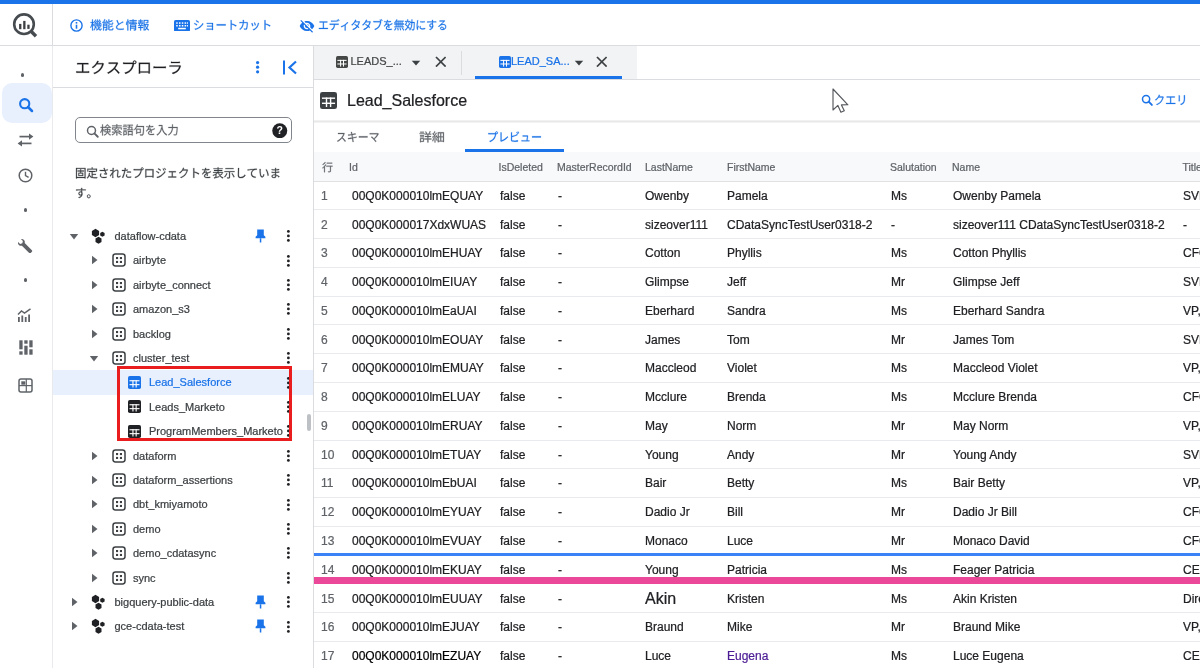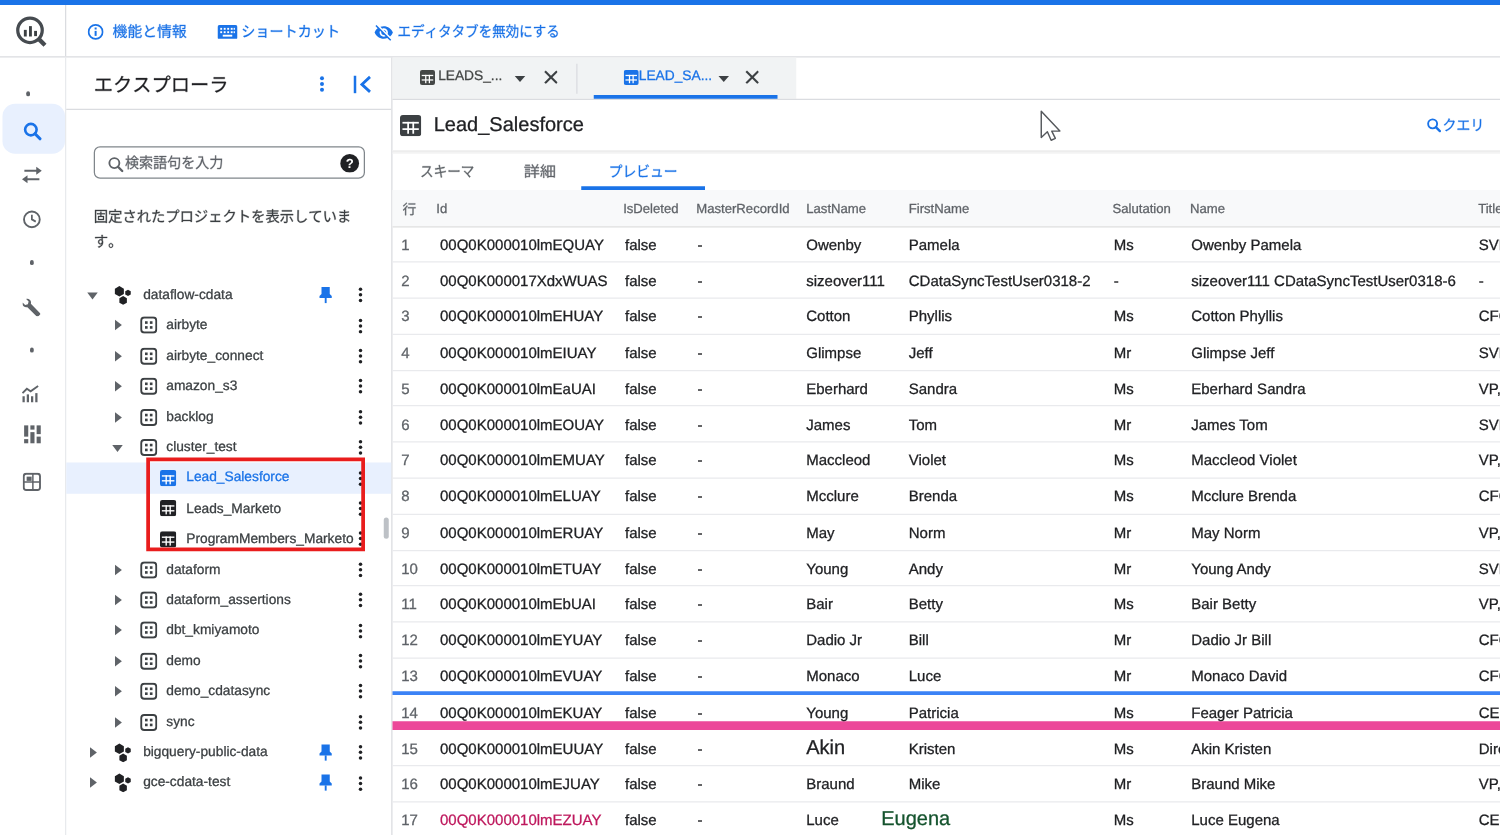--- a/index.html
+++ b/index.html
@@ -482,21 +482,21 @@
     <span class="t" style="left:869px;top:7.2px;font-size:12px;line-height:14px;color:#202124">SVP, Procurement</span>
   </div>
 <div class="ab" style="left:314px;top:210.37px;width:886px;height:28.77px;border-bottom:1px solid #e9eaed;box-sizing:border-box">
     <span class="t" style="left:7px;top:7.2px;font-size:12px;line-height:14px;color:#5f6368">2</span>
     <span class="t" style="left:38px;top:7.2px;font-size:12px;line-height:14px;color:#202124">00Q0K000017XdxWUAS</span>
     <span class="t" style="left:186px;top:7.2px;font-size:12px;line-height:14px;color:#202124">false</span>
     <span class="t" style="left:244px;top:7.2px;font-size:12px;line-height:14px;color:#202124">-</span>
     <span class="t" style="left:331px;top:7.2px;font-size:12px;line-height:14px;color:#202124">sizeover111</span>
     <span class="t" style="left:413px;top:7.2px;font-size:12px;line-height:14px;color:#202124">CDataSyncTestUser0318-2</span>
     <span class="t" style="left:577px;top:7.2px;font-size:12px;line-height:14px;color:#202124">-</span>
-    <span class="t" style="left:639px;top:7.2px;font-size:12px;line-height:14px;color:#202124">sizeover111 CDataSyncTestUser0318-6</span>
+    <span class="t" style="left:639px;top:7.2px;font-size:12px;line-height:14px;color:#202124">sizeover111 CDataSyncTestUser0318-2</span>
     <span class="t" style="left:869px;top:7.2px;font-size:12px;line-height:14px;color:#202124">-</span>
   </div>
 <div class="ab" style="left:314px;top:239.14px;width:886px;height:28.77px;border-bottom:1px solid #e9eaed;box-sizing:border-box">
     <span class="t" style="left:7px;top:7.2px;font-size:12px;line-height:14px;color:#5f6368">3</span>
     <span class="t" style="left:38px;top:7.2px;font-size:12px;line-height:14px;color:#202124">00Q0K000010lmEHUAY</span>
     <span class="t" style="left:186px;top:7.2px;font-size:12px;line-height:14px;color:#202124">false</span>
     <span class="t" style="left:244px;top:7.2px;font-size:12px;line-height:14px;color:#202124">-</span>
     <span class="t" style="left:331px;top:7.2px;font-size:12px;line-height:14px;color:#202124">Cotton</span>
     <span class="t" style="left:413px;top:7.2px;font-size:12px;line-height:14px;color:#202124">Phyllis</span>
     <span class="t" style="left:577px;top:7.2px;font-size:12px;line-height:14px;color:#202124">Ms</span>
@@ -641,23 +641,23 @@
     <span class="t" style="left:186px;top:7.2px;font-size:12px;line-height:14px;color:#202124">false</span>
     <span class="t" style="left:244px;top:7.2px;font-size:12px;line-height:14px;color:#202124">-</span>
     <span class="t" style="left:331px;top:7.2px;font-size:12px;line-height:14px;color:#202124">Braund</span>
     <span class="t" style="left:413px;top:7.2px;font-size:12px;line-height:14px;color:#202124">Mike</span>
     <span class="t" style="left:577px;top:7.2px;font-size:12px;line-height:14px;color:#202124">Mr</span>
     <span class="t" style="left:639px;top:7.2px;font-size:12px;line-height:14px;color:#202124">Braund Mike</span>
     <span class="t" style="left:869px;top:7.2px;font-size:12px;line-height:14px;color:#202124">VP, Technology</span>
   </div>
 <div class="ab" style="left:314px;top:641.92px;width:886px;height:28.77px;border-bottom:1px solid #e9eaed;box-sizing:border-box">
     <span class="t" style="left:7px;top:7.2px;font-size:12px;line-height:14px;color:#5f6368">17</span>
-    <span class="t" style="left:38px;top:7.2px;font-size:12px;line-height:14px;color:#be185d">00Q0K000010lmEZUAY</span>
+    <span class="t" style="left:38px;top:7.2px;font-size:12px;line-height:14px;color:#000000">00Q0K000010lmEZUAY</span>
     <span class="t" style="left:186px;top:7.2px;font-size:12px;line-height:14px;color:#202124">false</span>
     <span class="t" style="left:244px;top:7.2px;font-size:12px;line-height:14px;color:#202124">-</span>
     <span class="t" style="left:331px;top:7.2px;font-size:12px;line-height:14px;color:#202124">Luce</span>
-    <span class="t" style="left:391px;top:7.2px;font-size:16px;line-height:14px;color:#14532d">Eugena</span>
+    <span class="t" style="left:413px;top:7.2px;font-size:12px;line-height:14px;color:#4c1d95">Eugena</span>
     <span class="t" style="left:577px;top:7.2px;font-size:12px;line-height:14px;color:#202124">Ms</span>
     <span class="t" style="left:639px;top:7.2px;font-size:12px;line-height:14px;color:#202124">Luce Eugena</span>
     <span class="t" style="left:869px;top:7.2px;font-size:12px;line-height:14px;color:#202124">CEO</span>
   </div>
 <svg class="ic " style="left:831.5px;top:87.8px" width="18" height="26" viewBox="0 0 18 26">
     <path d="M1 1 L1 22 L5.9 17.4 L8.9 24.2 L12.3 22.7 L9.4 16.9 L15.9 16.8 Z" fill="#fff" stroke="#55585c" stroke-width="1.15" stroke-linejoin="round"></path>
   </svg>
 </body></html>

